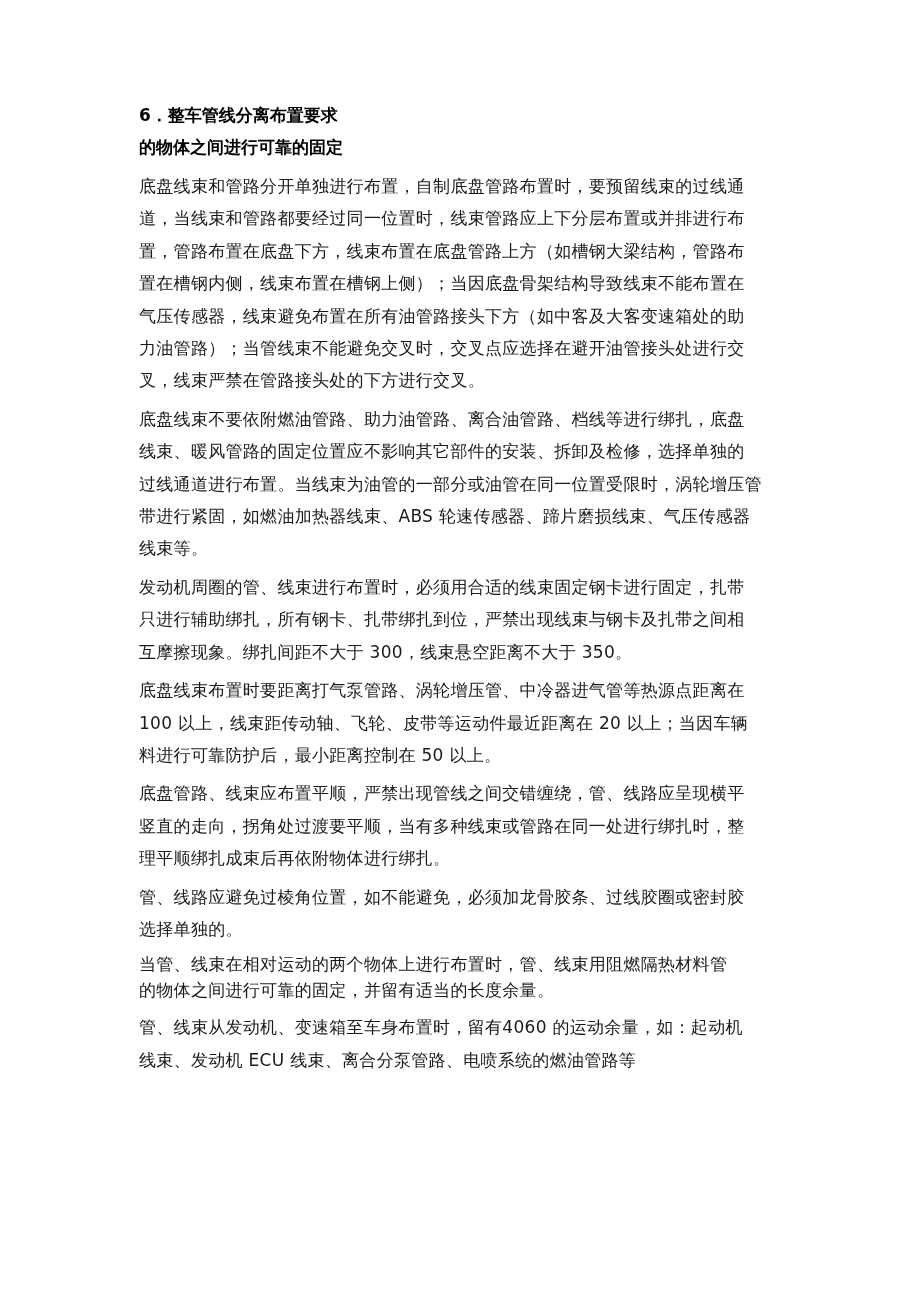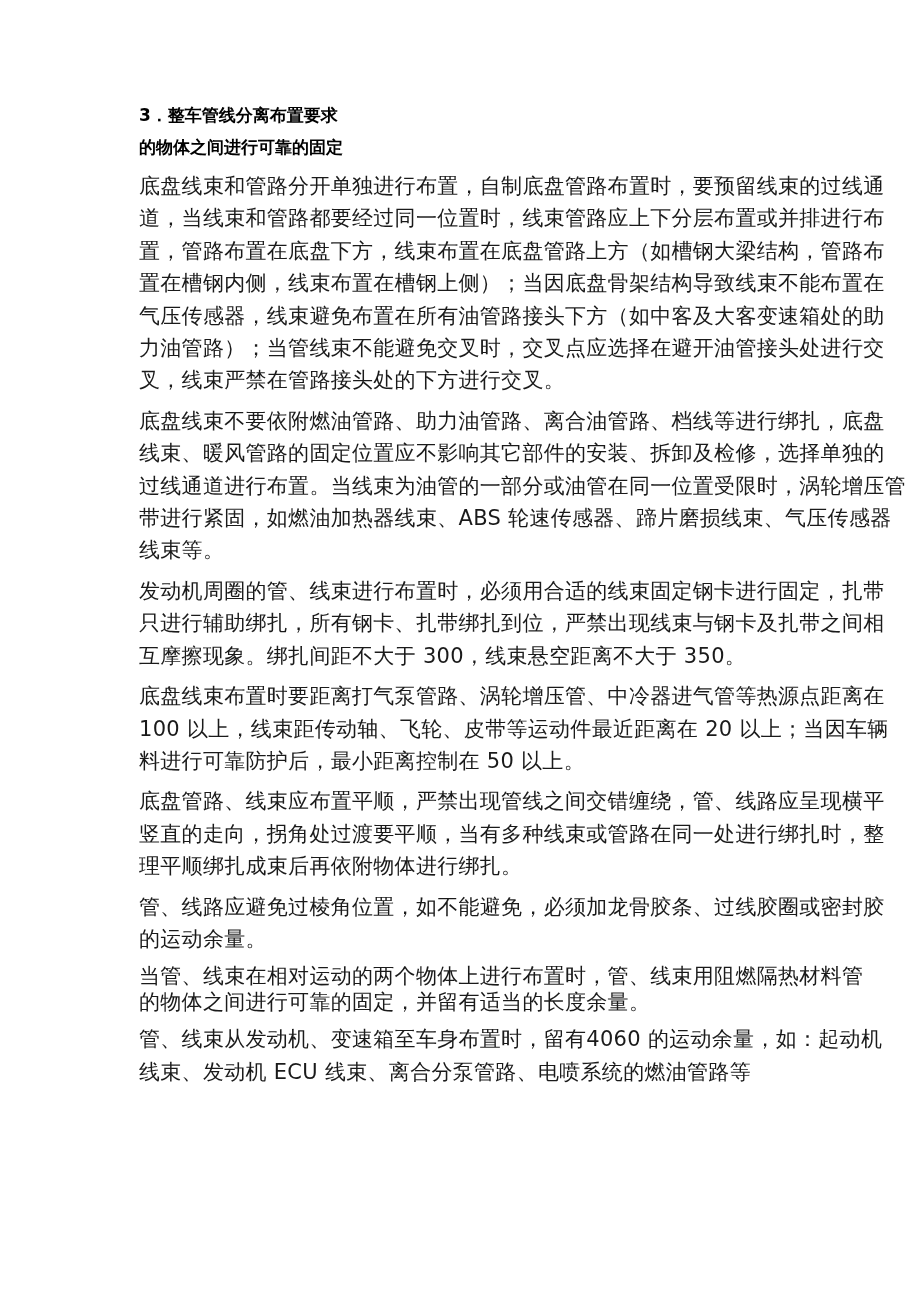--- a/index.html
+++ b/index.html
@@ -1,30 +1,30 @@
 <!DOCTYPE html>
 <html><head>
 <meta charset="utf-8">
 <style>
   html, body { margin: 0; padding: 0; background: #ffffff; }
   body { width: 920px; height: 1302px; position: relative; overflow: hidden;
          font-family: "DejaVu Sans", "Liberation Sans", sans-serif; color: #111; }
   .page { position: absolute; left: 139px; top: 104px; width: 646px; }
   .h { font-weight: bold; font-size: 17px; line-height: 22px; margin: 0 0 10px 0; color: #000; }
   .h2 { margin-bottom: 12px; }
-  .p { font-size: 21px; line-height: 32.4px; margin: 8px 0 6px 0; text-align: justify;
+  .p { font-size: 17px; line-height: 32.4px; margin: 0 0 6px 0; text-align: justify;
        letter-spacing: 0.3px; color: #1a1a1a; }
   .p.tight { line-height: 26px; margin-bottom: 8px; }
   .line { display: block; white-space: nowrap; }
 </style>
 </head>
 <body>
 
 <div class="page">
-  <div class="h">3．整车管线分离布置要求</div>
+  <div class="h">6．整车管线分离布置要求</div>
   <div class="h h2">的物体之间进行可靠的固定</div>
 
   <div class="p">
     <span class="line">底盘线束和管路分开单独进行布置，自制底盘管路布置时，要预留线束的过线通</span>
     <span class="line">道，当线束和管路都要经过同一位置时，线束管路应上下分层布置或并排进行布</span>
     <span class="line">置，管路布置在底盘下方，线束布置在底盘管路上方（如槽钢大梁结构，管路布</span>
     <span class="line">置在槽钢内侧，线束布置在槽钢上侧）；当因底盘骨架结构导致线束不能布置在</span>
     <span class="line">气压传感器，线束避免布置在所有油管路接头下方（如中客及大客变速箱处的助</span>
     <span class="line">力油管路）；当管线束不能避免交叉时，交叉点应选择在避开油管接头处进行交</span>
     <span class="line">叉，线束严禁在管路接头处的下方进行交叉。</span>
@@ -51,21 +51,21 @@
   </div>
 
   <div class="p">
     <span class="line">底盘管路、线束应布置平顺，严禁出现管线之间交错缠绕，管、线路应呈现横平</span>
     <span class="line">竖直的走向，拐角处过渡要平顺，当有多种线束或管路在同一处进行绑扎时，整</span>
     <span class="line">理平顺绑扎成束后再依附物体进行绑扎。</span>
   </div>
 
   <div class="p">
     <span class="line">管、线路应避免过棱角位置，如不能避免，必须加龙骨胶条、过线胶圈或密封胶</span>
-    <span class="line">的运动余量。</span>
+    <span class="line">选择单独的。</span>
   </div>
 
   <div class="p tight">
     <span class="line">当管、线束在相对运动的两个物体上进行布置时，管、线束用阻燃隔热材料管</span>
     <span class="line">的物体之间进行可靠的固定，并留有适当的长度余量。</span>
   </div>
 
   <div class="p">
     <span class="line">管、线束从发动机、变速箱至车身布置时，留有4060  的运动余量，如：起动机</span>
     <span class="line">线束、发动机 ECU 线束、离合分泵管路、电喷系统的燃油管路等</span>

